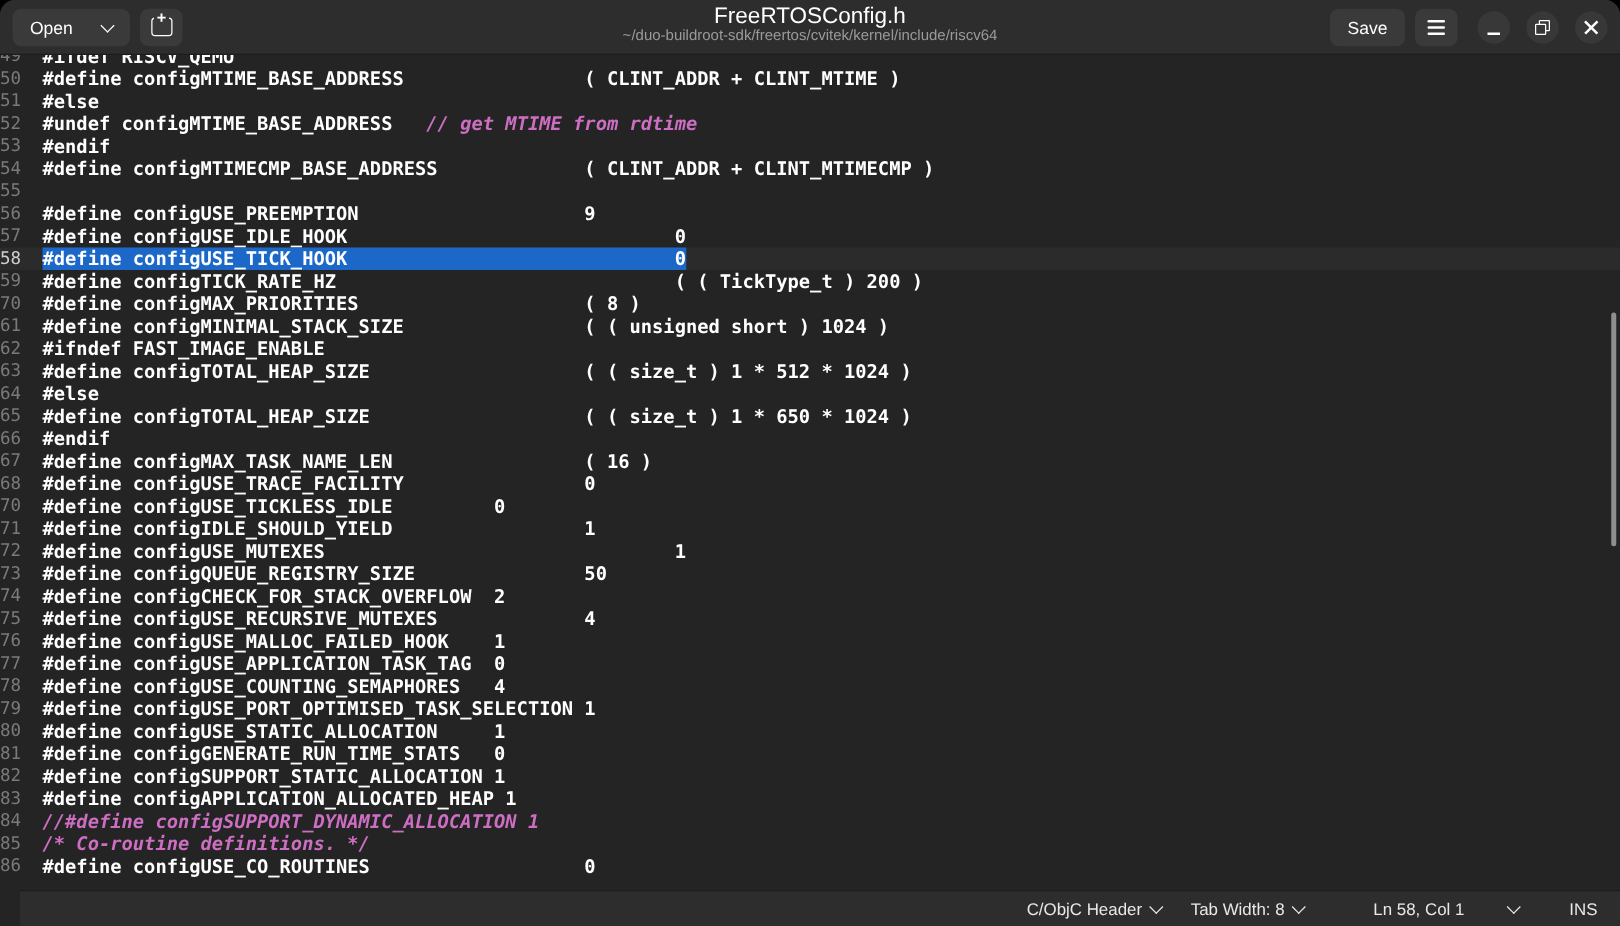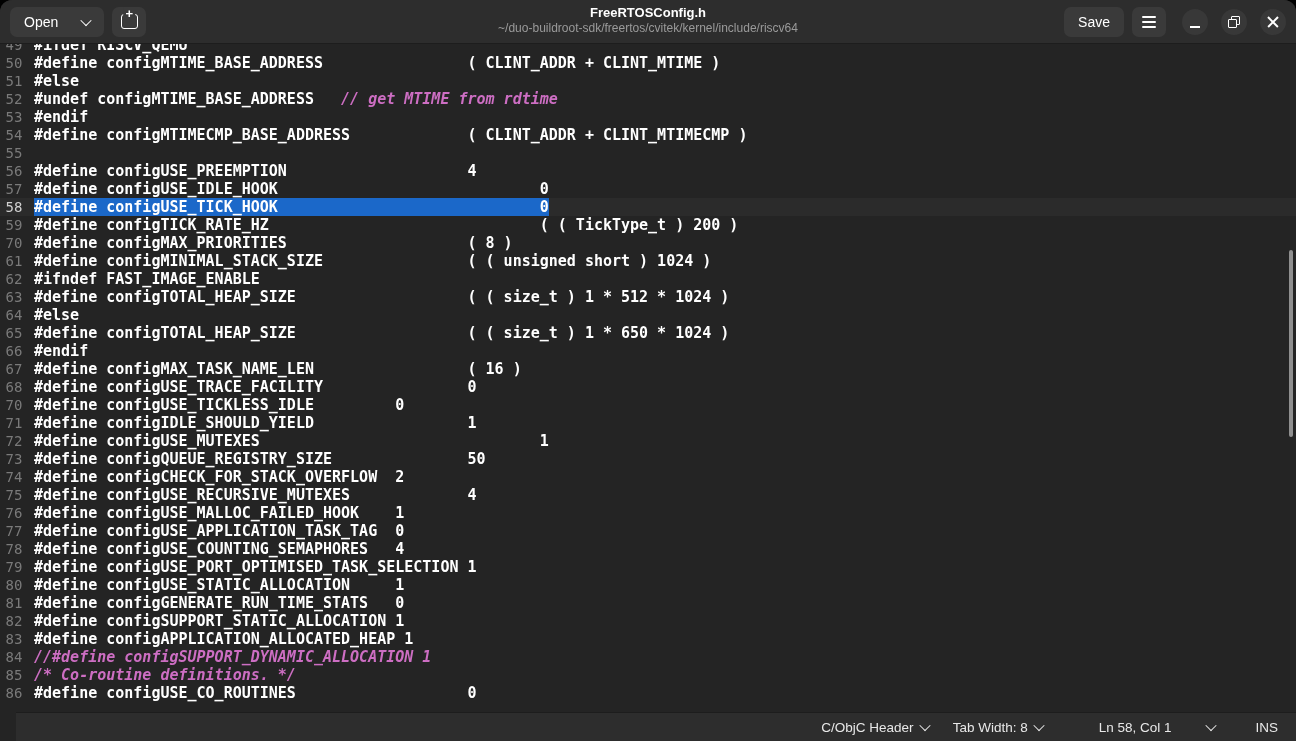--- a/index.html
+++ b/index.html
@@ -16,40 +16,40 @@
        color:#fff;border:none;border-radius:7px;font-family:"Liberation Sans",sans-serif;
        font-size:14px;cursor:pointer;padding:0 14px;gap:24px;}
   .btn.square{width:34px;padding:0;}
   .chev{width:7px;height:7px;border-right:1.7px solid currentColor;border-bottom:1.7px solid currentColor;
         transform:rotate(45deg) translate(-1px,-1px);display:inline-block;}
   .icon-tabnew{position:relative;width:15px;height:13px;border:1.5px solid #fff;border-radius:3px;display:inline-block;}
   .icon-tabnew::after{content:"+";position:absolute;top:-8px;left:50%;transform:translateX(-50%);
         background:var(--button_bg);padding:0 2px;font-size:13px;line-height:13px;color:#fff;font-weight:bold;}
   .icon-hamburger{width:14px;height:2px;background:#fff;box-shadow:0 -5px 0 #fff,0 5px 0 #fff;display:inline-block;border-radius:1px;}
   .titles{position:absolute;left:0;right:0;top:4px;text-align:center;pointer-events:none;}
-  .title{font-size:13px;font-weight:bold;color:#fff;line-height:17px;}
+  .title{font-size:18px;font-weight:normal;color:#fff;line-height:17px;}
   .subtitle{font-size:12px;color:var(--subtitle_text);line-height:15px;}
   .wincontrols{display:flex;align-items:center;gap:13px;margin-left:8px;}
   .circle{width:26px;height:26px;border-radius:50%;background:#383838;border:none;display:flex;
           align-items:center;justify-content:center;cursor:pointer;position:relative;}
   .icon-min{width:10px;height:2px;background:#fff;transform:translateY(5px);display:block;}
   .icon-restore{position:relative;width:12px;height:12px;display:block;}
   .icon-restore::before{content:"";position:absolute;top:0;right:0;width:7px;height:7px;border:1.3px solid #fff;border-radius:1px;}
   .icon-restore::after{content:"";position:absolute;bottom:0;left:0;width:7px;height:7px;border:1.3px solid #fff;
           border-radius:1px;background:#383838;}
   .icon-close{position:relative;width:14px;height:14px;display:block;}
   .icon-close::before,.icon-close::after{content:"";position:absolute;top:6px;left:0;width:14px;height:1.8px;background:#fff;}
   .icon-close::before{transform:rotate(45deg);} .icon-close::after{transform:rotate(-45deg);}
 
   
   .editor{position:absolute;top:44px;left:0;right:0;bottom:29px;background:var(--editor_bg);overflow:hidden;}
   .code-lines{margin-top:-8px;}
   .row{display:flex;height:18px;align-items:center;}
   .row.current{background:var(--current_line_bg);}
-  .ln{width:28px;flex:none;text-align:center;padding-right:6px;color:var(--line_number);
+  .ln{width:28px;flex:none;text-align:left;padding-right:6px;color:var(--line_number);
       font:14px "DejaVu Sans Mono",monospace;}
   .row.current .ln{color:#cfcfcf;}
   .txt{white-space:pre;font:bold 15px "DejaVu Sans Mono",monospace;color:var(--code_text);flex:1;}
   .comment{color:var(--comment);font-style:italic;}
   .sel{background:var(--selection_bg);}
   .scrollbar-thumb{position:absolute;right:3px;top:206px;width:4px;height:187px;background:#8f8f8f;border-radius:2px;}
 
   
   .statusbar{position:absolute;left:16px;right:0;bottom:0;height:29px;background:var(--chrome_bg);
              border-top:1px solid var(--border);display:flex;align-items:center;justify-content:flex-end;
@@ -126,21 +126,21 @@
         <div class="row">
           <span class="ln">54</span>
           <span class="txt"><span>#define configMTIMECMP_BASE_ADDRESS             ( CLINT_ADDR + CLINT_MTIMECMP )</span></span>
         </div>
         <div class="row">
           <span class="ln">55</span>
           <span class="txt"></span>
         </div>
         <div class="row">
           <span class="ln">56</span>
-          <span class="txt"><span>#define configUSE_PREEMPTION                    4</span></span>
+          <span class="txt"><span>#define configUSE_PREEMPTION                    9</span></span>
         </div>
         <div class="row">
           <span class="ln">57</span>
           <span class="txt"><span>#define configUSE_IDLE_HOOK                             0</span></span>
         </div>
         <div class="row current">
           <span class="ln">58</span>
           <span class="txt"><span class="sel"><span>#define configUSE_TICK_HOOK                             0</span></span></span>
         </div>
         <div class="row">

